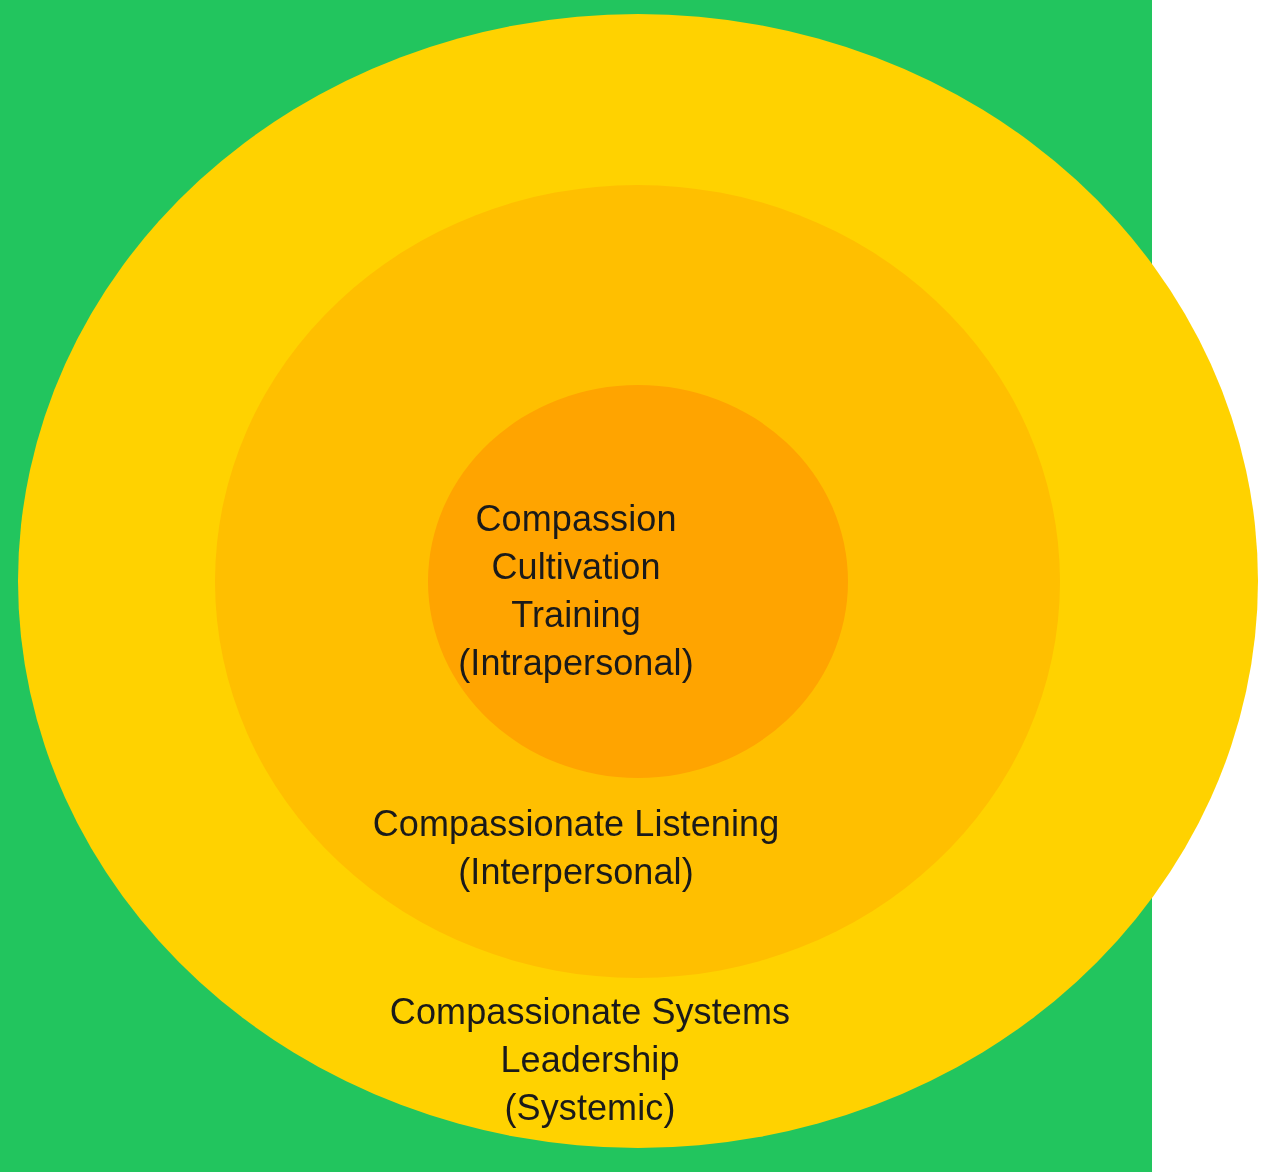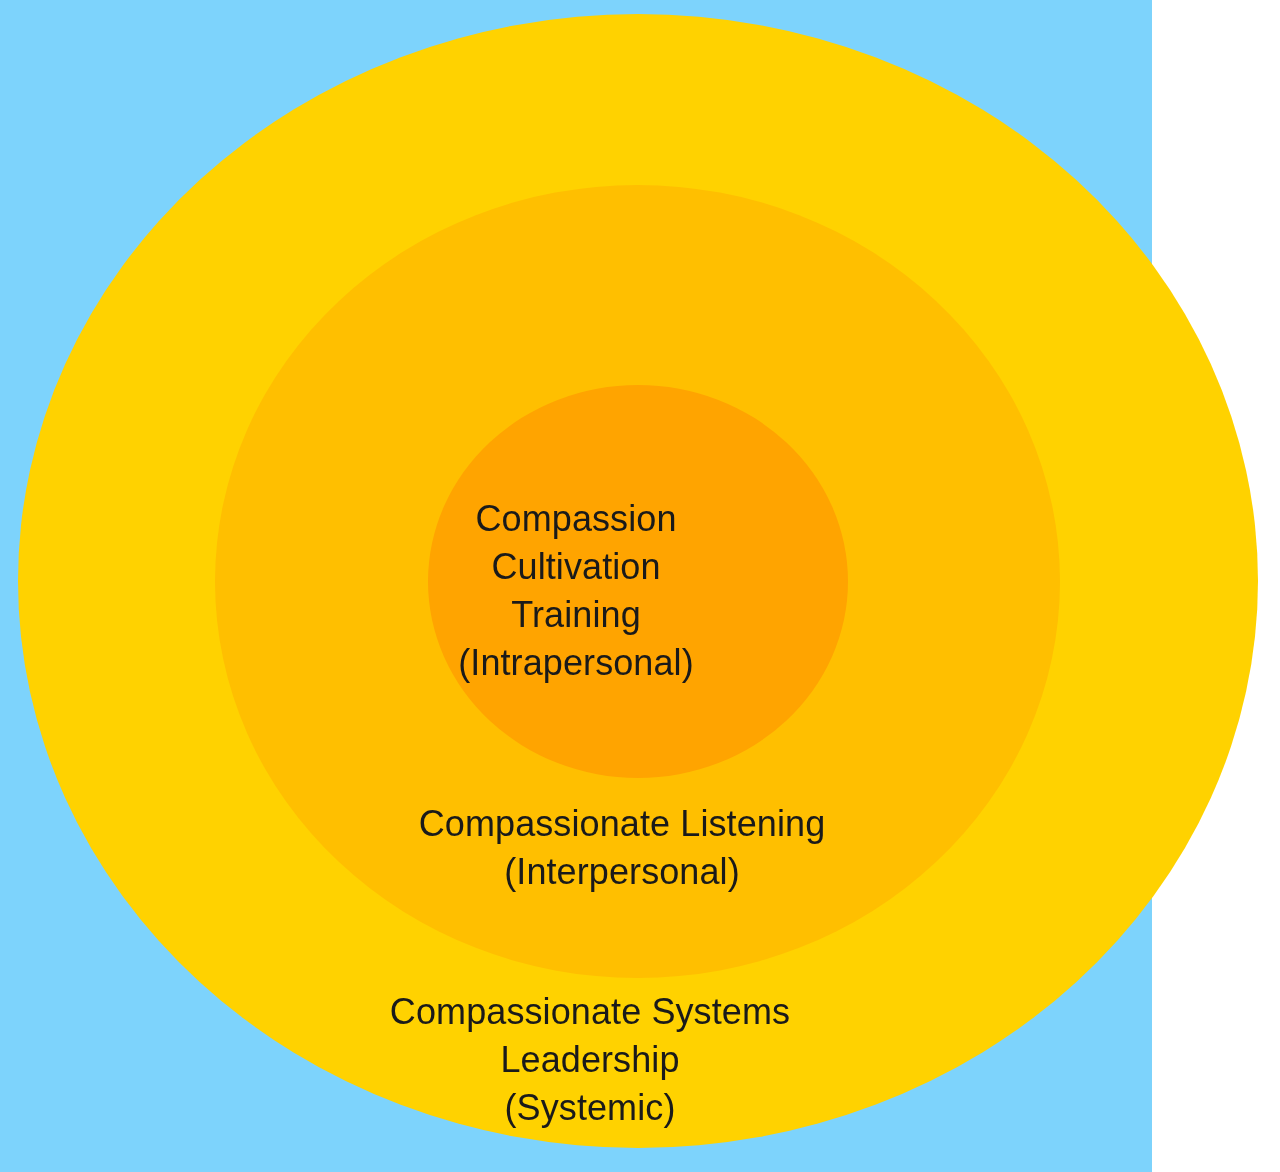--- a/index.html
+++ b/index.html
@@ -11,21 +11,21 @@
   body {
     width: 1280px;
     height: 1172px;
     font-family: "Liberation Sans", sans-serif;
     overflow: hidden;
   }
   .diagram-canvas {
     position: relative;
     width: 1152px;
     height: 1172px;
-    background: #7dd3fc;
+    background: #22c55e;
   }
   .ring {
     position: absolute;
     border-radius: 50%;
   }
   
   .ring-outer {
     left: 18px;
     top: 14px;
     width: 1240px;
@@ -56,21 +56,20 @@
     font-weight: 400;
     letter-spacing: 0.1px;
     white-space: pre-line;
     pointer-events: none;
   }
   .label-inner {
     top: 495px;
   }
   .label-middle {
     top: 800px;
-    margin-left: 46px;
   }
   .label-outer {
     top: 988px;
     padding-left: 14px;
   }
 </style>
 </head>
 <body style="background-color: rgb(255, 255, 255);">
 
 <div class="diagram-canvas">

